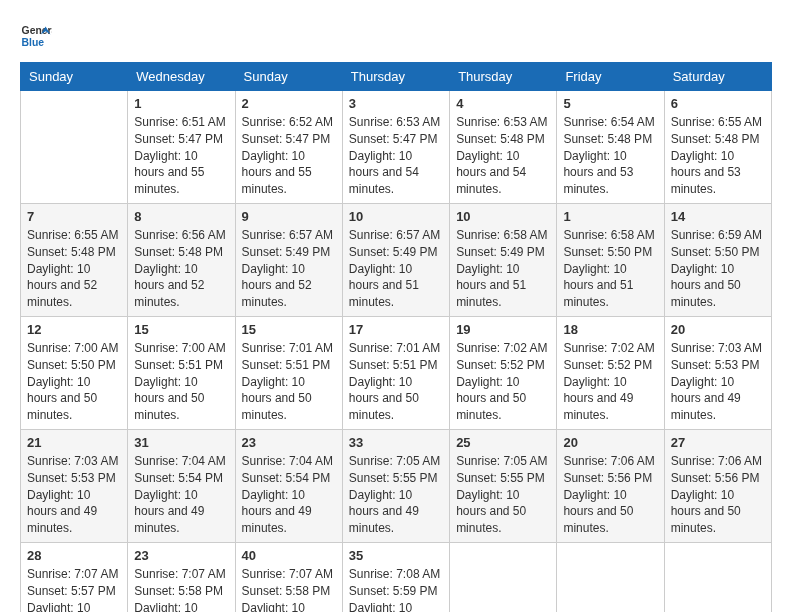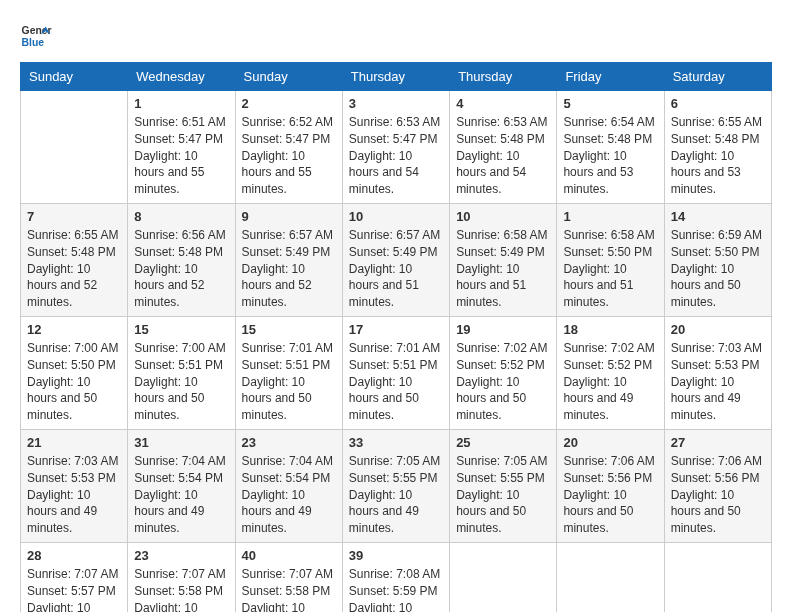--- a/index.html
+++ b/index.html
@@ -236,21 +236,21 @@
         </td>
         <td>
           <span class="day-number">23</span>
           <div class="day-info">Sunrise: 7:07 AM<br>Sunset: 5:58 PM<br>Daylight: 10 hours and 50 minutes.</div>
         </td>
         <td>
           <span class="day-number">40</span>
           <div class="day-info">Sunrise: 7:07 AM<br>Sunset: 5:58 PM<br>Daylight: 10 hours and 50 minutes.</div>
         </td>
         <td>
-          <span class="day-number">39</span>
+          <span class="day-number">35</span>
           <div class="day-info">Sunrise: 7:08 AM<br>Sunset: 5:59 PM<br>Daylight: 10 hours and 51 minutes.</div>
         </td>
         <td class="empty-cell"></td>
         <td class="empty-cell"></td>
         <td class="empty-cell"></td>
       </tr>
     </tbody>
 </table>
 
 </body></html>

